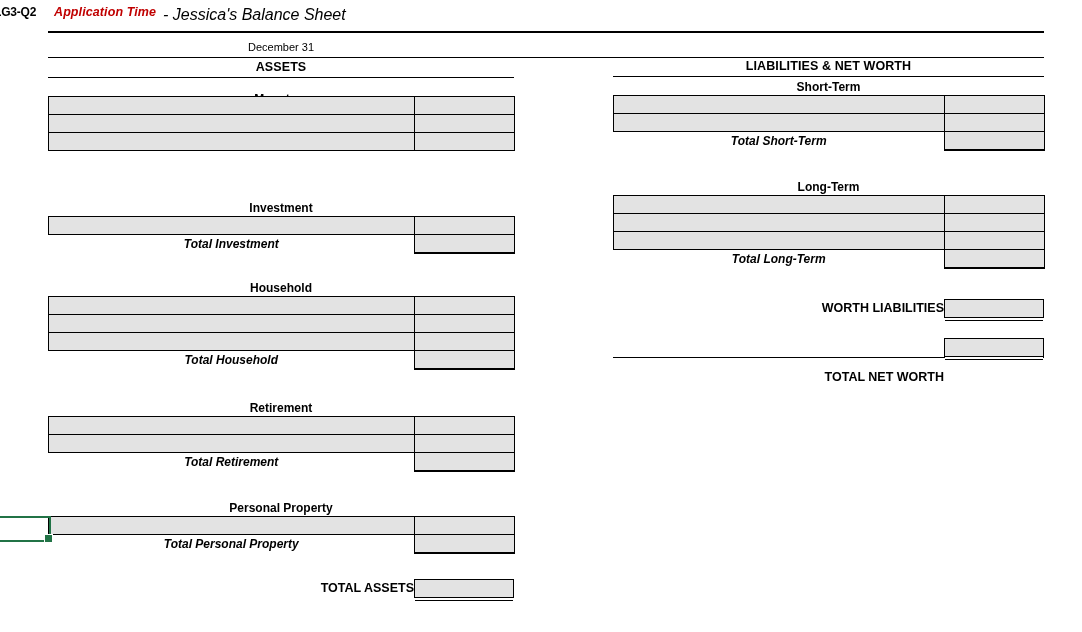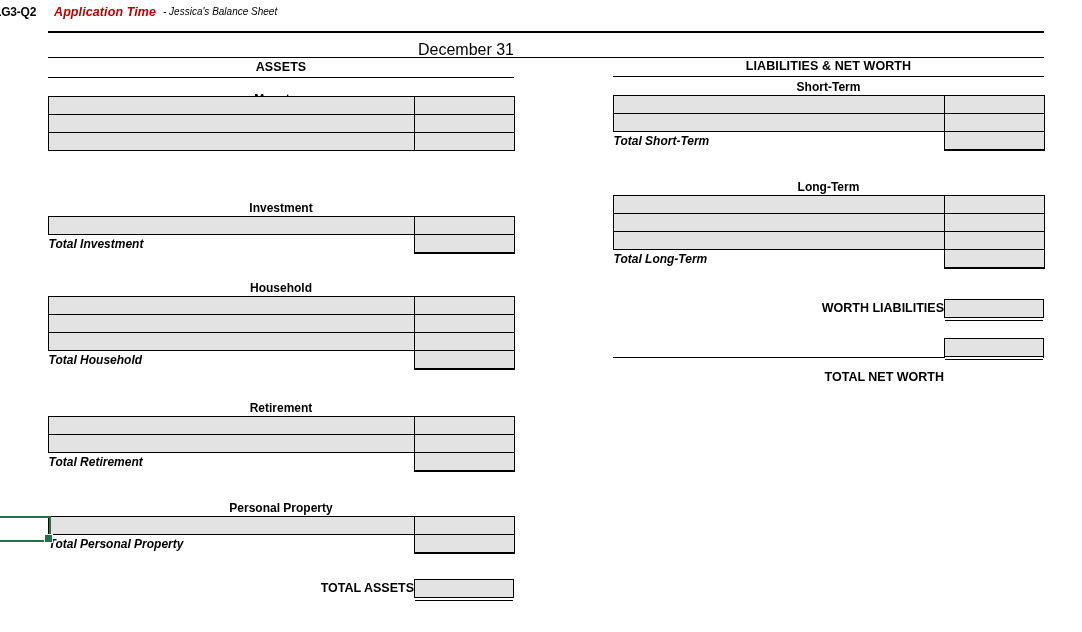--- a/index.html
+++ b/index.html
@@ -16,35 +16,35 @@
     position:absolute;left:-6px;top:0;
     font-size:12px;font-weight:bold;letter-spacing:-.2px;
   }
   .tb-app{
     position:absolute;left:54px;top:0;
     font-size:12.5px;font-weight:bold;font-style:italic;
     color:#C00000;letter-spacing:.1px;
   }
   .tb-sub{
     position:absolute;left:163px;top:1px;
-    font-size:10px;font-style:italic;color:#000;
+    font-size:16px;font-style:italic;color:#000;
   }
 
   
   .rule{position:absolute;background:#000;}
   #rule-top      {left:48px; top:31px;  width:996px;height:2px;}
   #rule-date     {left:48px; top:57px;  width:996px;height:1px;}
   #rule-assets   {left:48px; top:77px;  width:466px;height:1px;}
   #rule-liab     {left:613px;top:76px;  width:431px;height:1px;}
   #rule-bottom-r {left:613px;top:357px; width:431px;height:1px;}
 
   
   .date-hd{
     position:absolute;left:48px;top:41px;width:466px;
-    text-align:right;font-size:16px;
+    text-align:center;font-size:11px;
   }
   .col-hd{
     position:absolute;font-size:12.5px;font-weight:bold;text-align:center;
     letter-spacing:.1px;
   }
   #hd-assets{left:48px; top:60px;width:466px;}
   #hd-liab  {left:613px;top:59px;width:431px;}
 
   .grp-hd{
     position:absolute;font-size:12px;font-weight:bold;text-align:center;
@@ -52,21 +52,21 @@
 
   
   .tbl{position:absolute;border-collapse:collapse;table-layout:fixed;}
   .tbl td{
     height:17px;padding:0;margin:0;
     border:1px solid #000;
     background:#E3E3E3;
   }
   .tbl td.lbl{
     background:#ffffff;border:none;
-    text-align:left;font-size:12px;font-weight:bold;font-style:italic;
+    text-align:center;font-size:12px;font-weight:bold;font-style:italic;
     padding-right:0;white-space:nowrap;
   }
   .tbl td.total{
     border:1px solid #000;border-bottom:2px solid #000;
     background:#E3E3E3;
   }
 
   
   .grand{position:absolute;}
   .grand .gl{

